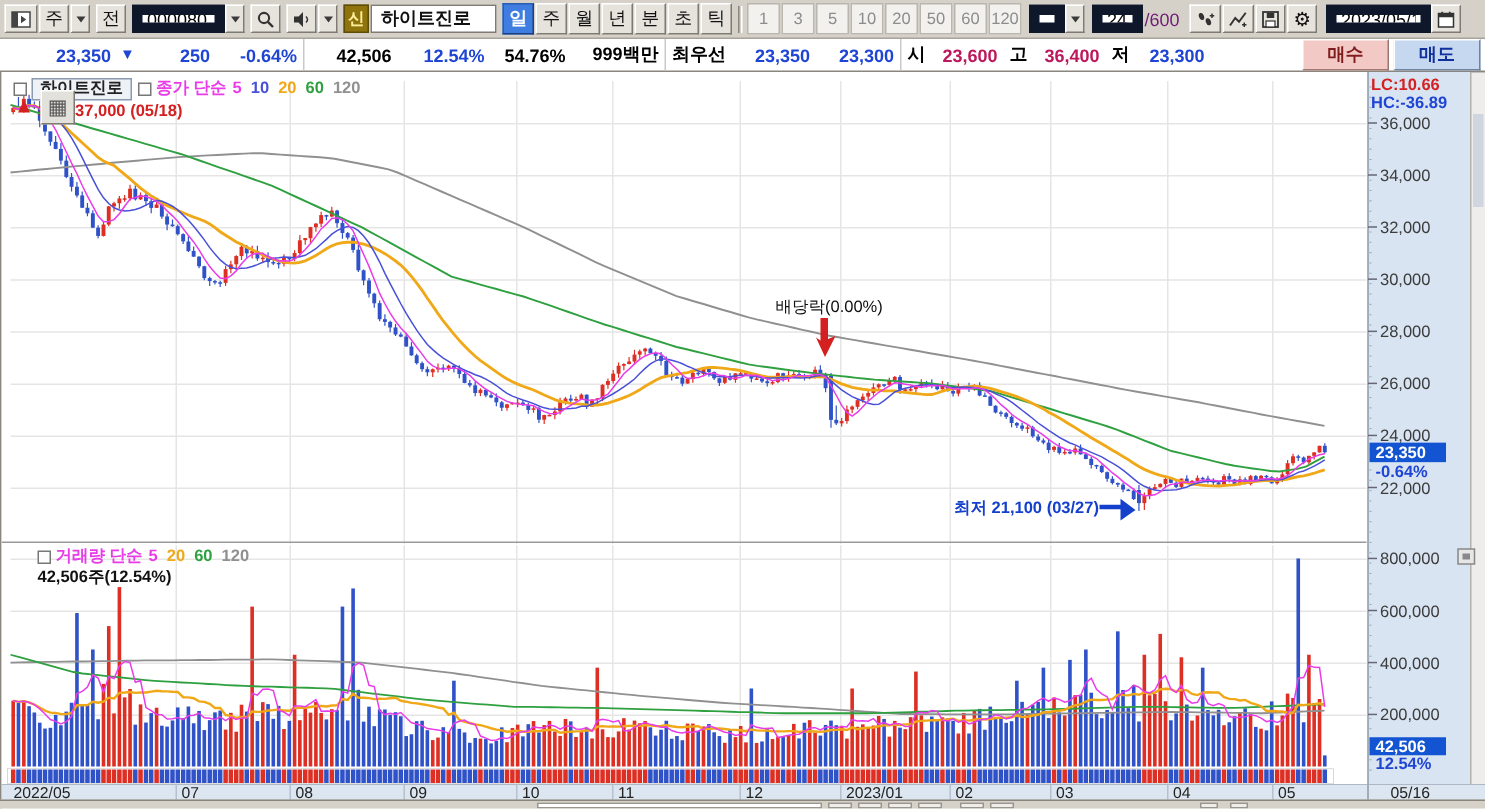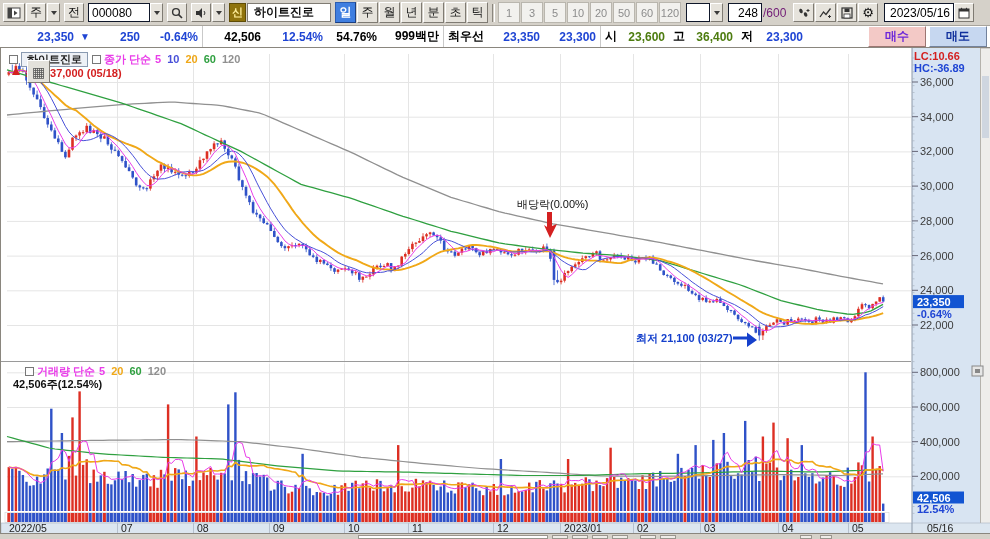--- a/index.html
+++ b/index.html
@@ -8,47 +8,47 @@
   svg text{font-family:"Liberation Sans","DejaVu Sans",sans-serif}
   
   .toolbar{position:absolute;top:0;left:0;width:990px;height:26px;background:#d5d1c9;
            display:flex;align-items:center;padding-left:3px;box-sizing:border-box;
            border-bottom:1px solid #a8a49c;white-space:nowrap}
   .tbtn{height:19px;min-width:19px;display:inline-flex;align-items:center;justify-content:center;
         background:#e6e3dc;border:1px solid;border-color:#ffffff #7f7b73 #7f7b73 #ffffff;
         font-size:12px;padding:0 3px;box-sizing:border-box;cursor:default;margin-right:1px}
   .tbtn.narrow{min-width:13px;padding:0 1px}
   .dar{width:0;height:0;border:3px solid transparent;border-top:4px solid #3a3a3a;margin-top:4px}
-  .tinput{height:19px;background:#fff;border:1px solid #0f172a;box-sizing:border-box;
+  .tinput{height:19px;background:#fff;border:7px solid #0f172a;box-sizing:border-box;
           font-size:12px;padding:0 3px;font-family:inherit}
   .badge-sin{width:15px;height:17px;background:#8f730c;color:#fffamily;color:#ffef9a;display:inline-flex;
           align-items:center;justify-content:center;font-size:11px;font-weight:bold;
           border:1px solid #5f4c06;margin:0 1px}
   .stockname{height:19px;background:#fff;border:1px solid #7f7b73;display:inline-flex;align-items:center;
           padding:0 6px;font-weight:bold;min-width:84px;box-sizing:border-box}
   .tab{height:19px;width:19px;display:inline-flex;align-items:center;justify-content:center;
        background:#e6e3dc;border:1px solid;border-color:#ffffff #7f7b73 #7f7b73 #ffffff;
        font-size:12px;margin-right:1px;cursor:default}
   .tab.active{background:#3f7ee0;color:#fff;border-color:#2b5cb0 #1c3f80 #1c3f80 #2b5cb0;font-weight:bold}
   .minb{height:19px;min-width:20px;display:inline-flex;align-items:center;justify-content:center;
         background:#f2f1ee;border:1px solid #b9b6ae;color:#8c8c8c;font-size:11px;margin-right:1px}
   .vsep{width:1px;height:18px;border-left:1px solid #8a867e;border-right:1px solid #fff;margin:0 3px}
   .slash{color:#701a75;margin:0 2px 0 1px}
   
   .infobar{position:absolute;top:26px;left:0;width:990px;height:22px;background:#fff;
            border-bottom:1px solid #8a867e;display:flex;align-items:center;font-weight:bold;
            box-sizing:border-box}
   .cell{display:inline-flex;align-items:center;justify-content:flex-end;padding-right:4px;box-sizing:border-box;height:100%}
   .cl{justify-content:flex-start;padding-left:4px}
-  .blue{color:#1f45d4}.red{color:#4d7c0f}.blk{color:#000}
+  .blue{color:#1f45d4}.red{color:#be185d}.blk{color:#000}
   .isep{width:1px;height:100%;background:#c9c9c9}
   .arrow-dn{color:#1f45d4;font-size:10px;width:14px;text-align:center}
   .obtn{height:19px;width:56px;display:inline-flex;align-items:center;justify-content:center;
         font-weight:bold;border:1px solid;margin-right:3px}
-  .buy{background:#f3c9c6;color:#6d28d9;border-color:#ffffff #9c7672 #9c7672 #ffffff}
+  .buy{background:#f3c9c6;color:#7f1d1d;border-color:#ffffff #9c7672 #9c7672 #ffffff}
   .sell{background:#c6d7f0;color:#10309c;border-color:#ffffff #72829c #72829c #ffffff}
   
   #chart-layer{position:absolute;top:48px;left:0;width:990px;height:491px;background:#fff;
                border-left:1px solid #8a867e;box-sizing:border-box}
   #chart-svg{position:absolute;top:0;left:0}
   .legend{position:absolute;display:flex;align-items:center;font-size:11px;font-weight:bold;
           height:13px;line-height:13px;white-space:nowrap}
   .sq{width:7px;height:7px;border:1px solid #777;background:#fdfdfd;display:inline-block;margin-right:3px}
   .stock-box{border:1px solid #8a9ab0;background:#eef1f6;padding:0 5px;margin-right:4px;color:#222}
   .ma-title{color:#e93ce9;margin-right:4px}
@@ -1398,21 +1398,21 @@
   <div class="legend" style="top:317px;left:24px">
     <span class="sq"></span>
     <span class="ma-title">거래량 단순</span>
     <span id="vol-ma-periods" class="map" style="display:inline-flex">
         <span style="color: rgb(233, 60, 233);">5</span>
         <span style="color: rgb(240, 168, 24);">20</span>
         <span style="color: rgb(47, 160, 64);">60</span>
         <span style="color: rgb(144, 144, 144);">120</span>
       </span>
   </div>
-  <div id="vol-note" style="top:329px;left:12px">42,506주(12.54%)</div>
+  <div id="vol-note" style="top:329px;left:24px">42,506주(12.54%)</div>
 </div>
 
 <div class="bottombar">
   <span class="bb" style="left:358px;width:190px;background:#fff"></span>
   <span class="bb" style="left:552px;width:16px"></span>
   <span class="bb" style="left:572px;width:16px"></span>
   <span class="bb" style="left:592px;width:16px"></span>
   <span class="bb" style="left:612px;width:16px"></span>
   <span class="bb" style="left:640px;width:16px"></span>
   <span class="bb" style="left:660px;width:16px"></span>

